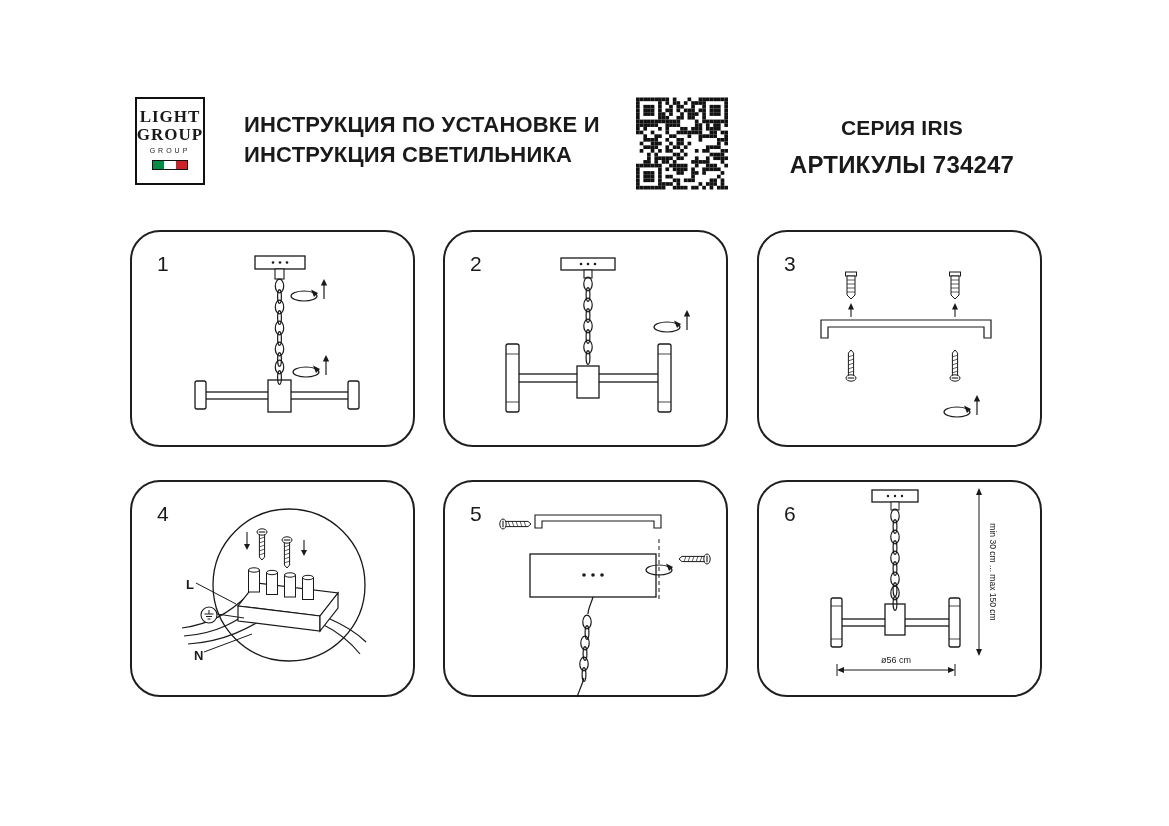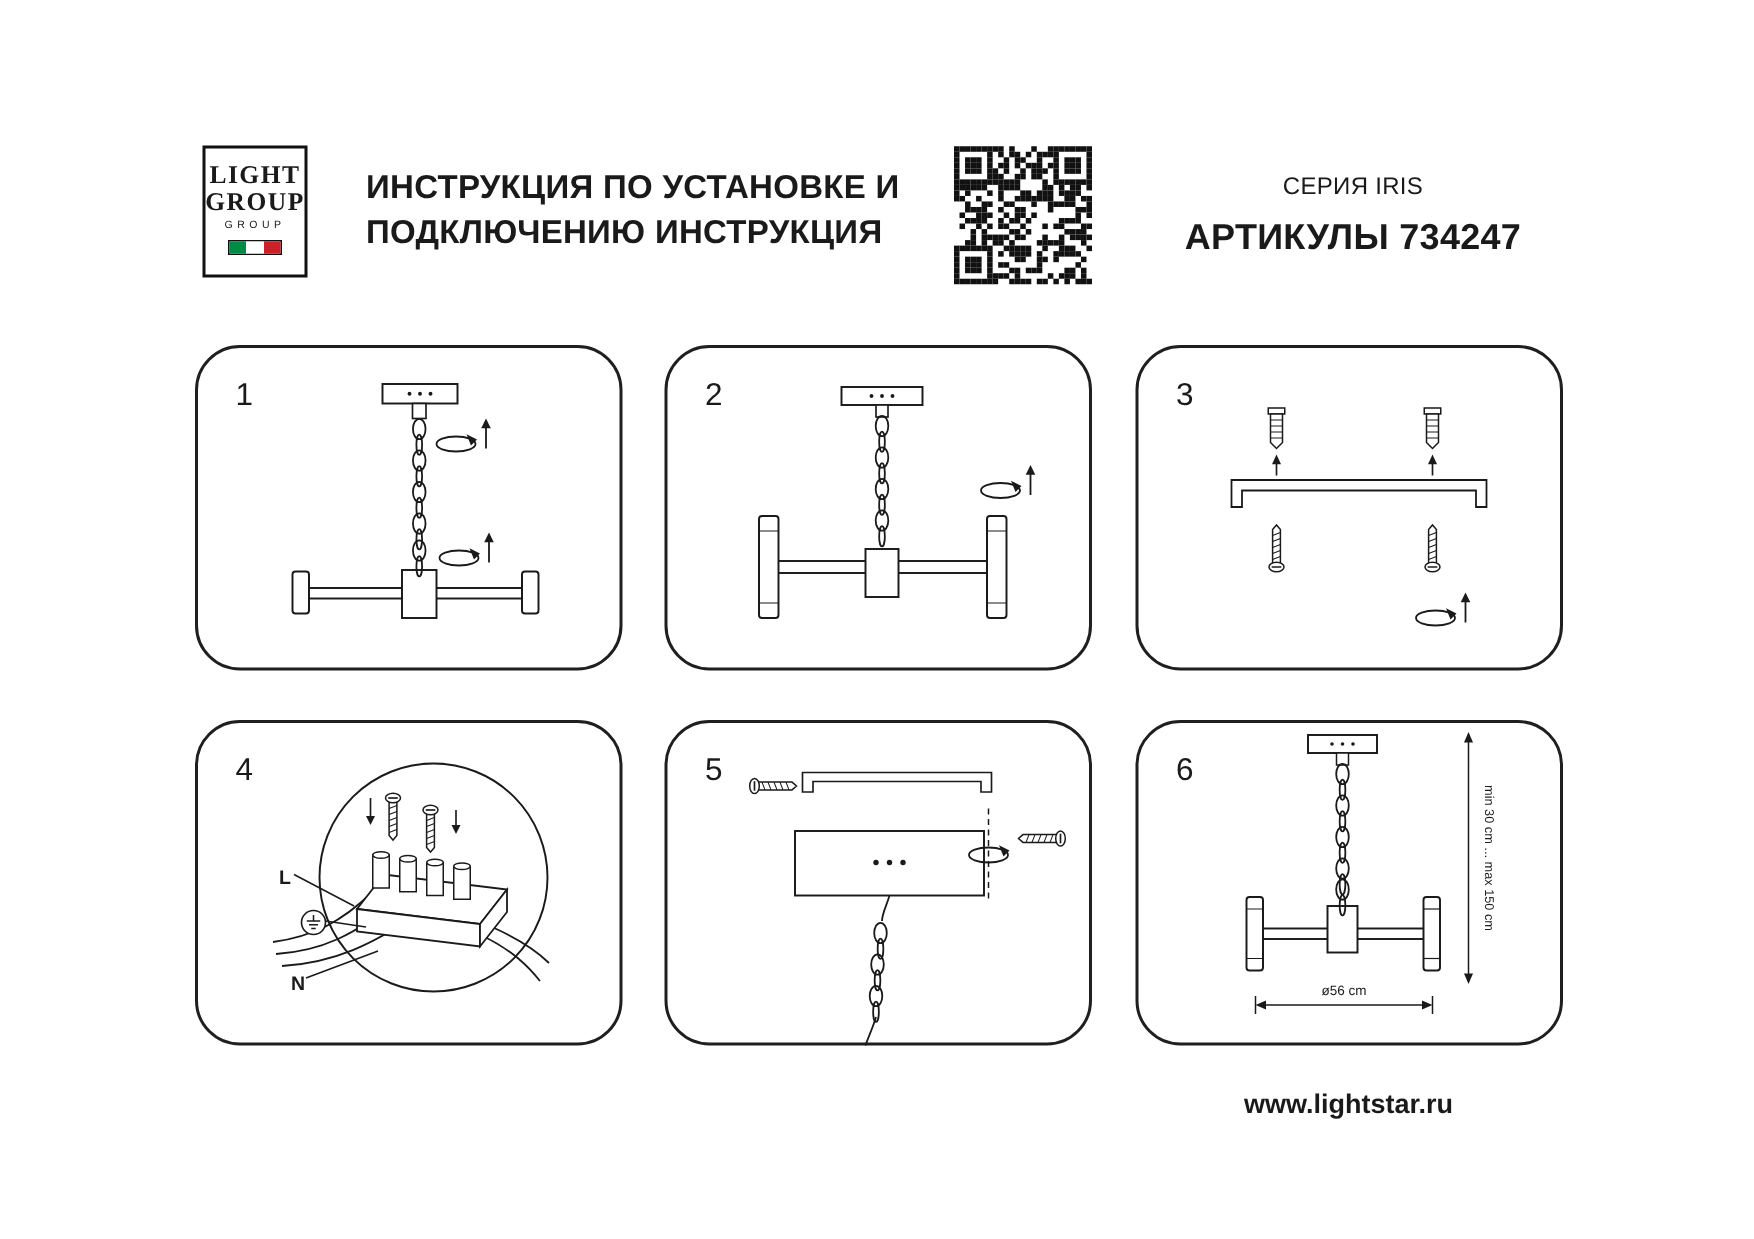--- a/index.html
+++ b/index.html
@@ -14,21 +14,21 @@
   .logo-group { font-size:7px; letter-spacing:3px; margin-top:3px; font-weight:400; }
   .flag { margin-top:6px; width:36px; height:10px; border:1px solid #111; display:flex; }
   .flag span { flex:1; }
 
   .title { position:absolute; left:244px; top:110px; font-size:22px; font-weight:700; line-height:1.35; letter-spacing:0.2px; }
 
   .qr { position:absolute; left:636px; top:97px; width:92px; height:93px; background:#fff; }
   .qr svg { width:100%; height:100%; display:block; }
 
   .series-block { position:absolute; left:777px; top:116px; width:250px; text-align:center; }
-  .series { font-size:16px; font-weight:400; margin-bottom:11px; letter-spacing:0.2px; }
+  .series { font-size:21px; font-weight:700; margin-bottom:11px; letter-spacing:0.2px; }
   .articles { font-size:24px; font-weight:700; letter-spacing:0.2px; }
 
   
   .panel { position:absolute; width:285px; height:217px; border:2px solid #1f1f1f; border-radius:30px; background:#fff; }
   .p1 { left:130px; top:230px; } .p2 { left:443px; top:230px; } .p3 { left:757px; top:230px; }
   .p4 { left:130px; top:480px; } .p5 { left:443px; top:480px; } .p6 { left:757px; top:480px; }
   .panel-number { position:absolute; left:25px; top:20px; font-size:21px; color:#1a1a1a; }
   .diagram { position:absolute; left:0; top:0; width:285px; height:217px; }
 
   .footer { position:absolute; left:699px; top:726px; width:400px; text-align:center; font-size:18px; font-weight:700; }
@@ -80,21 +80,21 @@
     <span class="logo-group">GROUP</span>
     <span class="flag">
       <span style="background: rgb(0, 140, 69);"></span>
       <span style="background: rgb(255, 255, 255);"></span>
       <span style="background: rgb(205, 33, 42);"></span>
     </span>
   </div>
 
   <div class="title">
     <div>ИНСТРУКЦИЯ ПО УСТАНОВКЕ И</div>
-    <div>ПОДКЛЮЧЕНИЮ ИНСТРУКЦИЯ</div>
+    <div>ИНСТРУКЦИЯ СВЕТИЛЬНИКА</div>
   </div>
 
   <div class="qr">
     <svg id="qr-svg" viewBox="0 0 100 100">
         <g fill="#111">
           <rect x="0" y="0" width="4" height="4"></rect>
           <rect x="4" y="0" width="4" height="4"></rect>
           <rect x="8" y="0" width="4" height="4"></rect>
           <rect x="12" y="0" width="4" height="4"></rect>
           <rect x="16" y="0" width="4" height="4"></rect>
@@ -615,15 +615,14 @@
 
       <line x1="78" y1="182" x2="78" y2="194" stroke="#1a1a1a" stroke-width="1"></line>
       <line x1="196" y1="182" x2="196" y2="194" stroke="#1a1a1a" stroke-width="1"></line>
       <line x1="80" y1="188" x2="194" y2="188" stroke="#1a1a1a" stroke-width="1"></line>
       <polygon points="78,188 85,185 85,191" fill="#1a1a1a"></polygon>
       <polygon points="196,188 189,185 189,191" fill="#1a1a1a"></polygon>
       <text x="137" y="181" text-anchor="middle" font-size="9" fill="#1a1a1a" font-family="Liberation Sans, sans-serif">ø56 cm</text>
     </svg>
   </section>
 
-  <div class="footer">www.lightstar.ru</div>
 
 </div>
 
 </body></html>

